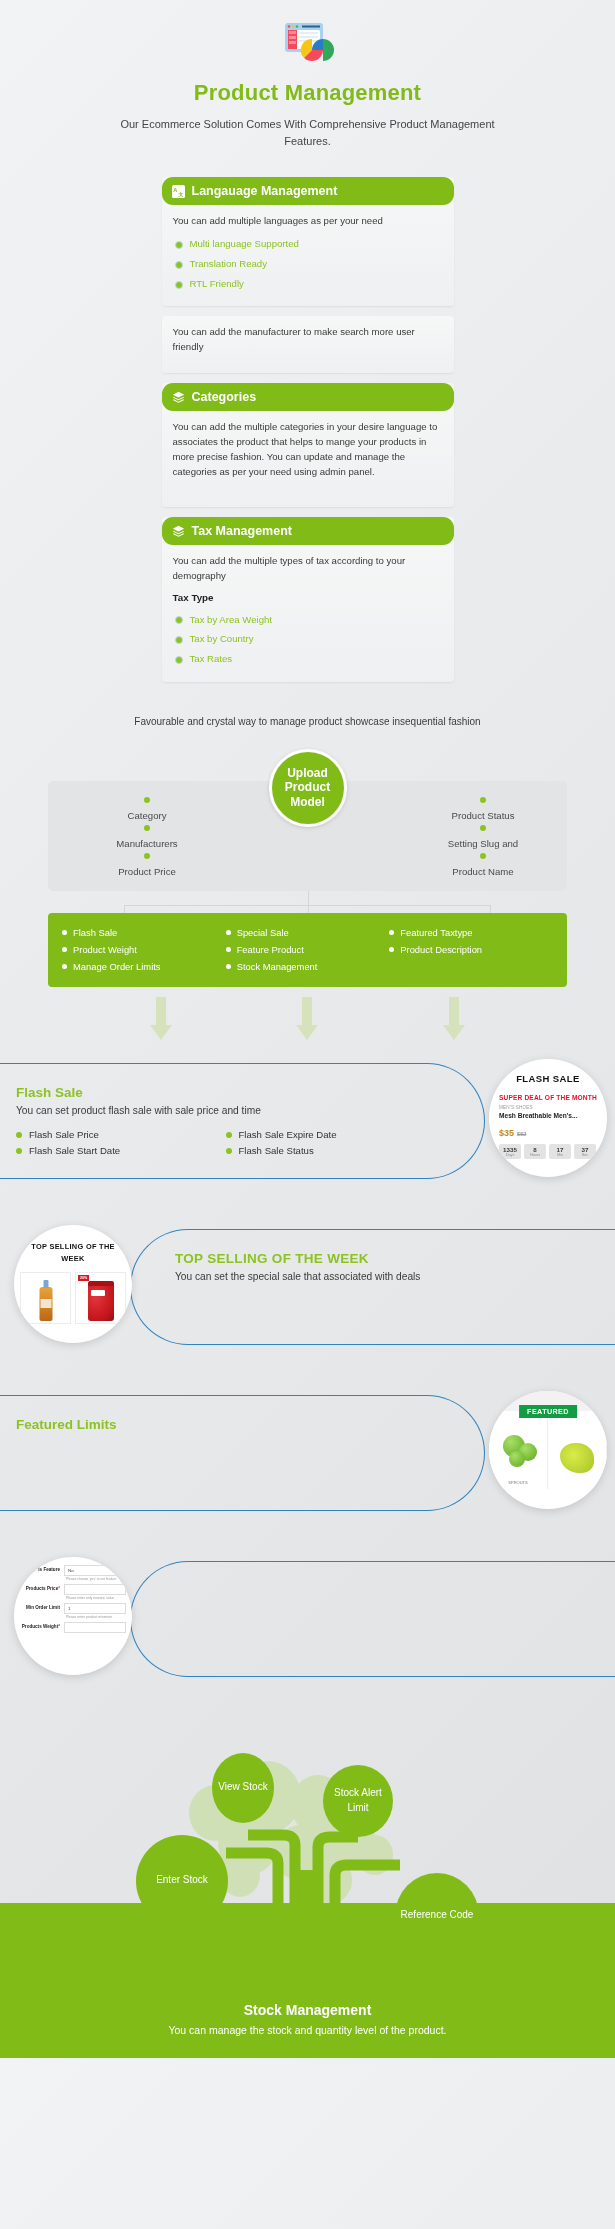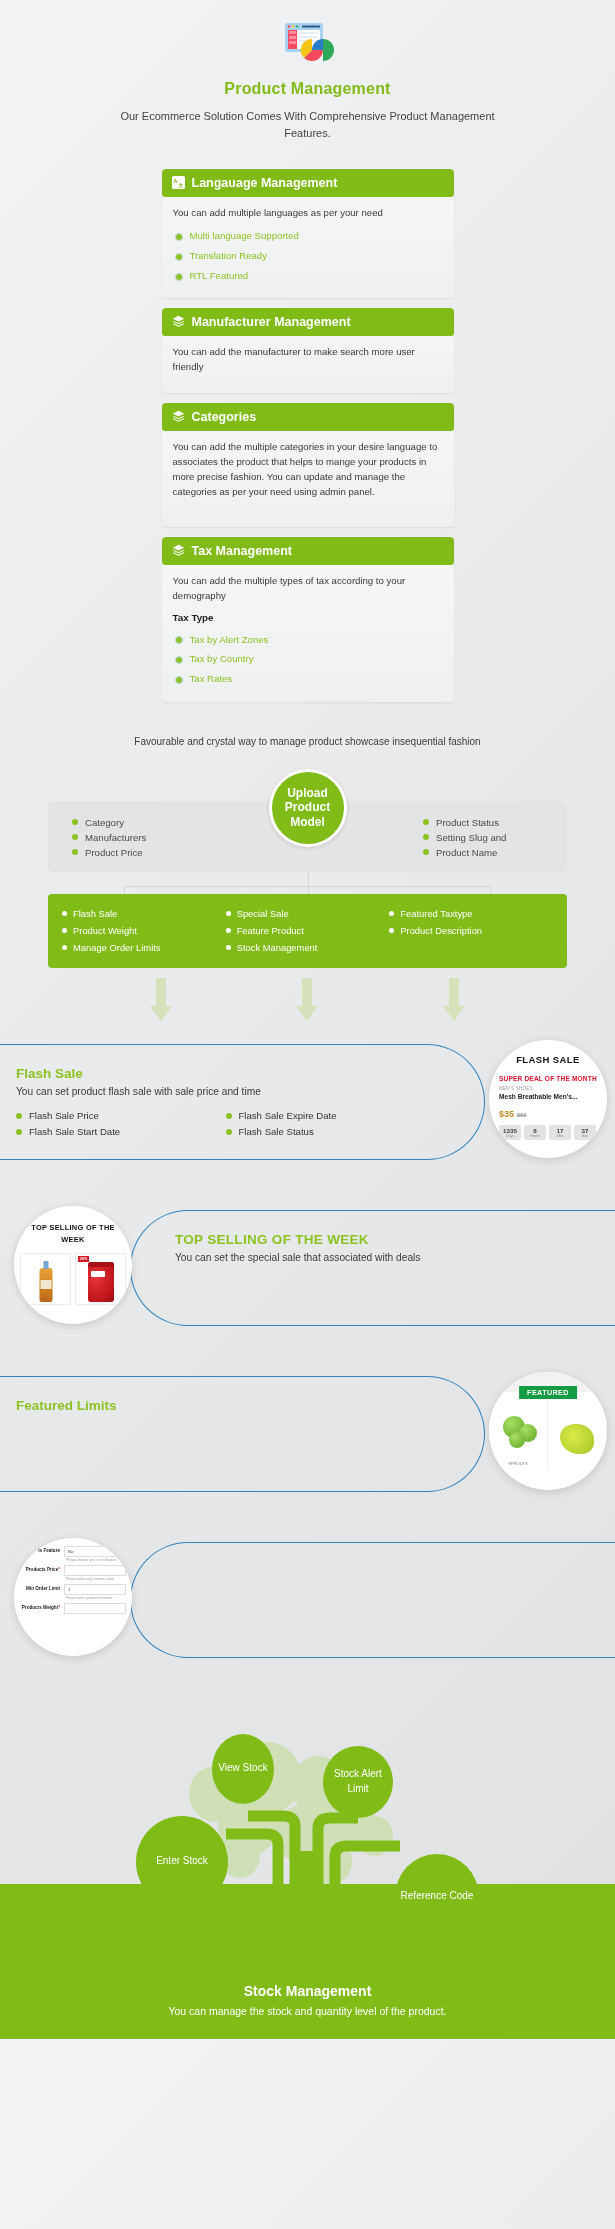--- a/index.html
+++ b/index.html
@@ -10,40 +10,40 @@
     color: #333;
     width: 615px;
     overflow-x: hidden;
   }
   .page { position: relative; width: 615px; }
 
   
   .hero { padding: 20px 40px 6px; text-align: center; }
   .hero-icon { width: 58px; height: 50px; margin: 0 auto 10px; display: block; }
   .hero-title {
-    font-size: 16px; color: #81bb18; font-weight: bold; letter-spacing: .2px;
+    font-size: 22px; color: #81bb18; font-weight: bold; letter-spacing: .2px;
     margin-bottom: 10px;
   }
   .hero-sub { font-size: 11px; color: #444; line-height: 1.5; padding: 0 60px; }
 
   
   .cards {
     display: flex; flex-wrap: wrap; gap: 10px;
     padding: 22px 12px 6px; justify-content: center;
   }
   .card {
     width: 292px; background: linear-gradient(180deg,#f6f7f7,#eff0f1);
     border-radius: 4px; box-shadow: 0 1px 2px rgba(0,0,0,.07);
     overflow: hidden; display: flex; flex-direction: column;
   }
   .card.cat { min-height: 124px; }
   .card-head {
     background: #81bb18; color: #fff; font-size: 12.5px; font-weight: bold;
-    padding: 7px 10px; display: flex; gap: 7px;
-    border-radius: 3px;
+    padding: 7px 10px; display: flex; align-items: center; gap: 7px;
+    border-radius: 11px;
   }
   .card-head svg { flex: 0 0 auto; }
   .card-body { padding: 9px 11px 12px; font-size: 9.6px; color: #3a3a3a; line-height: 1.55; }
   .card-body p { margin-bottom: 6px; }
   .sub-label { font-weight: bold; color: #222; font-size: 9.8px; margin: 6px 0 5px; }
   .blist { list-style: none; }
   .blist li {
     display: flex; align-items: center; gap: 7px;
     color: #8cc321; font-size: 9.6px; padding: 2.5px 0 2.5px 2px;
   }
@@ -60,21 +60,21 @@
   .diag-bar {
     background: #e3e4e5; border-radius: 5px; margin: 0 30px;
     display: flex; justify-content: space-between;
     padding: 14px 24px 12px; min-height: 62px;
   }
   .diag-col { width: 150px; }
   .diag-col.right { padding-left: 30px; }
   .diag-col ul { list-style: none; }
   .diag-col li {
     display: flex; align-items: center; gap: 7px;
-    font-size: 9.6px; color: #4a4a4a; padding: 2px 0;
+    font-size: 9.6px; color: #4a4a4a; padding: 2px 0; flex-direction: column;
   }
   .dot-sm { width: 6px; height: 6px; border-radius: 50%; background: #8cc321; flex:0 0 auto; }
   .upload-circle {
     position: absolute; left: 50%; top: -32px; transform: translateX(-50%);
     width: 78px; height: 78px; border-radius: 50%;
     background: #81bb18; border: 3px solid #fff;
     box-shadow: 0 1px 4px rgba(0,0,0,.13);
     display: flex; align-items: center; justify-content: center;
     color: #fff; font-size: 12px; font-weight: bold; line-height: 1.22; text-align: center;
     z-index: 4;
@@ -241,35 +241,27 @@
           <li>
               <span class="dot"></span>
               <span>Multi language Supported</span>
             </li>
           <li>
               <span class="dot"></span>
               <span>Translation Ready</span>
             </li>
           <li>
               <span class="dot"></span>
-              <span>RTL Featured</span>
+              <span>RTL Friendly</span>
             </li>
         </ul>
       </div>
     </div>
 
     <div class="card">
-      <div class="card-head">
-        <svg width="13" height="13" viewBox="0 0 16 16">
-          <path d="M8 1 L15 4.5 L8 8 L1 4.5 Z" fill="#fff"></path>
-          <path d="M8 10.2 L2.2 7.3 L1 8 L8 11.5 L15 8 L13.8 7.3 Z" fill="#fff"></path>
-          <path d="M8 13.2 L2.2 10.3 L1 11 L8 14.5 L15 11 L13.8 10.3 Z" fill="#fff"></path>
-        </svg>
-        <span>Manufacturer Management</span>
-      </div>
       <div class="card-body">
         <p>You can add the manufacturer to make search more user friendly</p>
       </div>
     </div>
 
     <div class="card cat">
       <div class="card-head">
         <svg width="13" height="13" viewBox="0 0 16 16">
           <path d="M8 1 L15 4.5 L8 8 L1 4.5 Z" fill="#fff"></path>
           <path d="M8 10.2 L2.2 7.3 L1 8 L8 11.5 L15 8 L13.8 7.3 Z" fill="#fff"></path>
@@ -290,21 +282,21 @@
           <path d="M8 13.2 L2.2 10.3 L1 11 L8 14.5 L15 11 L13.8 10.3 Z" fill="#fff"></path>
         </svg>
         <span>Tax Management</span>
       </div>
       <div class="card-body">
         <p>You can add the multiple types of tax according to your demography</p>
         <div class="sub-label">Tax Type</div>
         <ul class="blist">
           <li>
               <span class="dot"></span>
-              <span>Tax by Alert Zones</span>
+              <span>Tax by Area Weight</span>
             </li>
           <li>
               <span class="dot"></span>
               <span>Tax by Country</span>
             </li>
           <li>
               <span class="dot"></span>
               <span>Tax Rates</span>
             </li>
         </ul>

